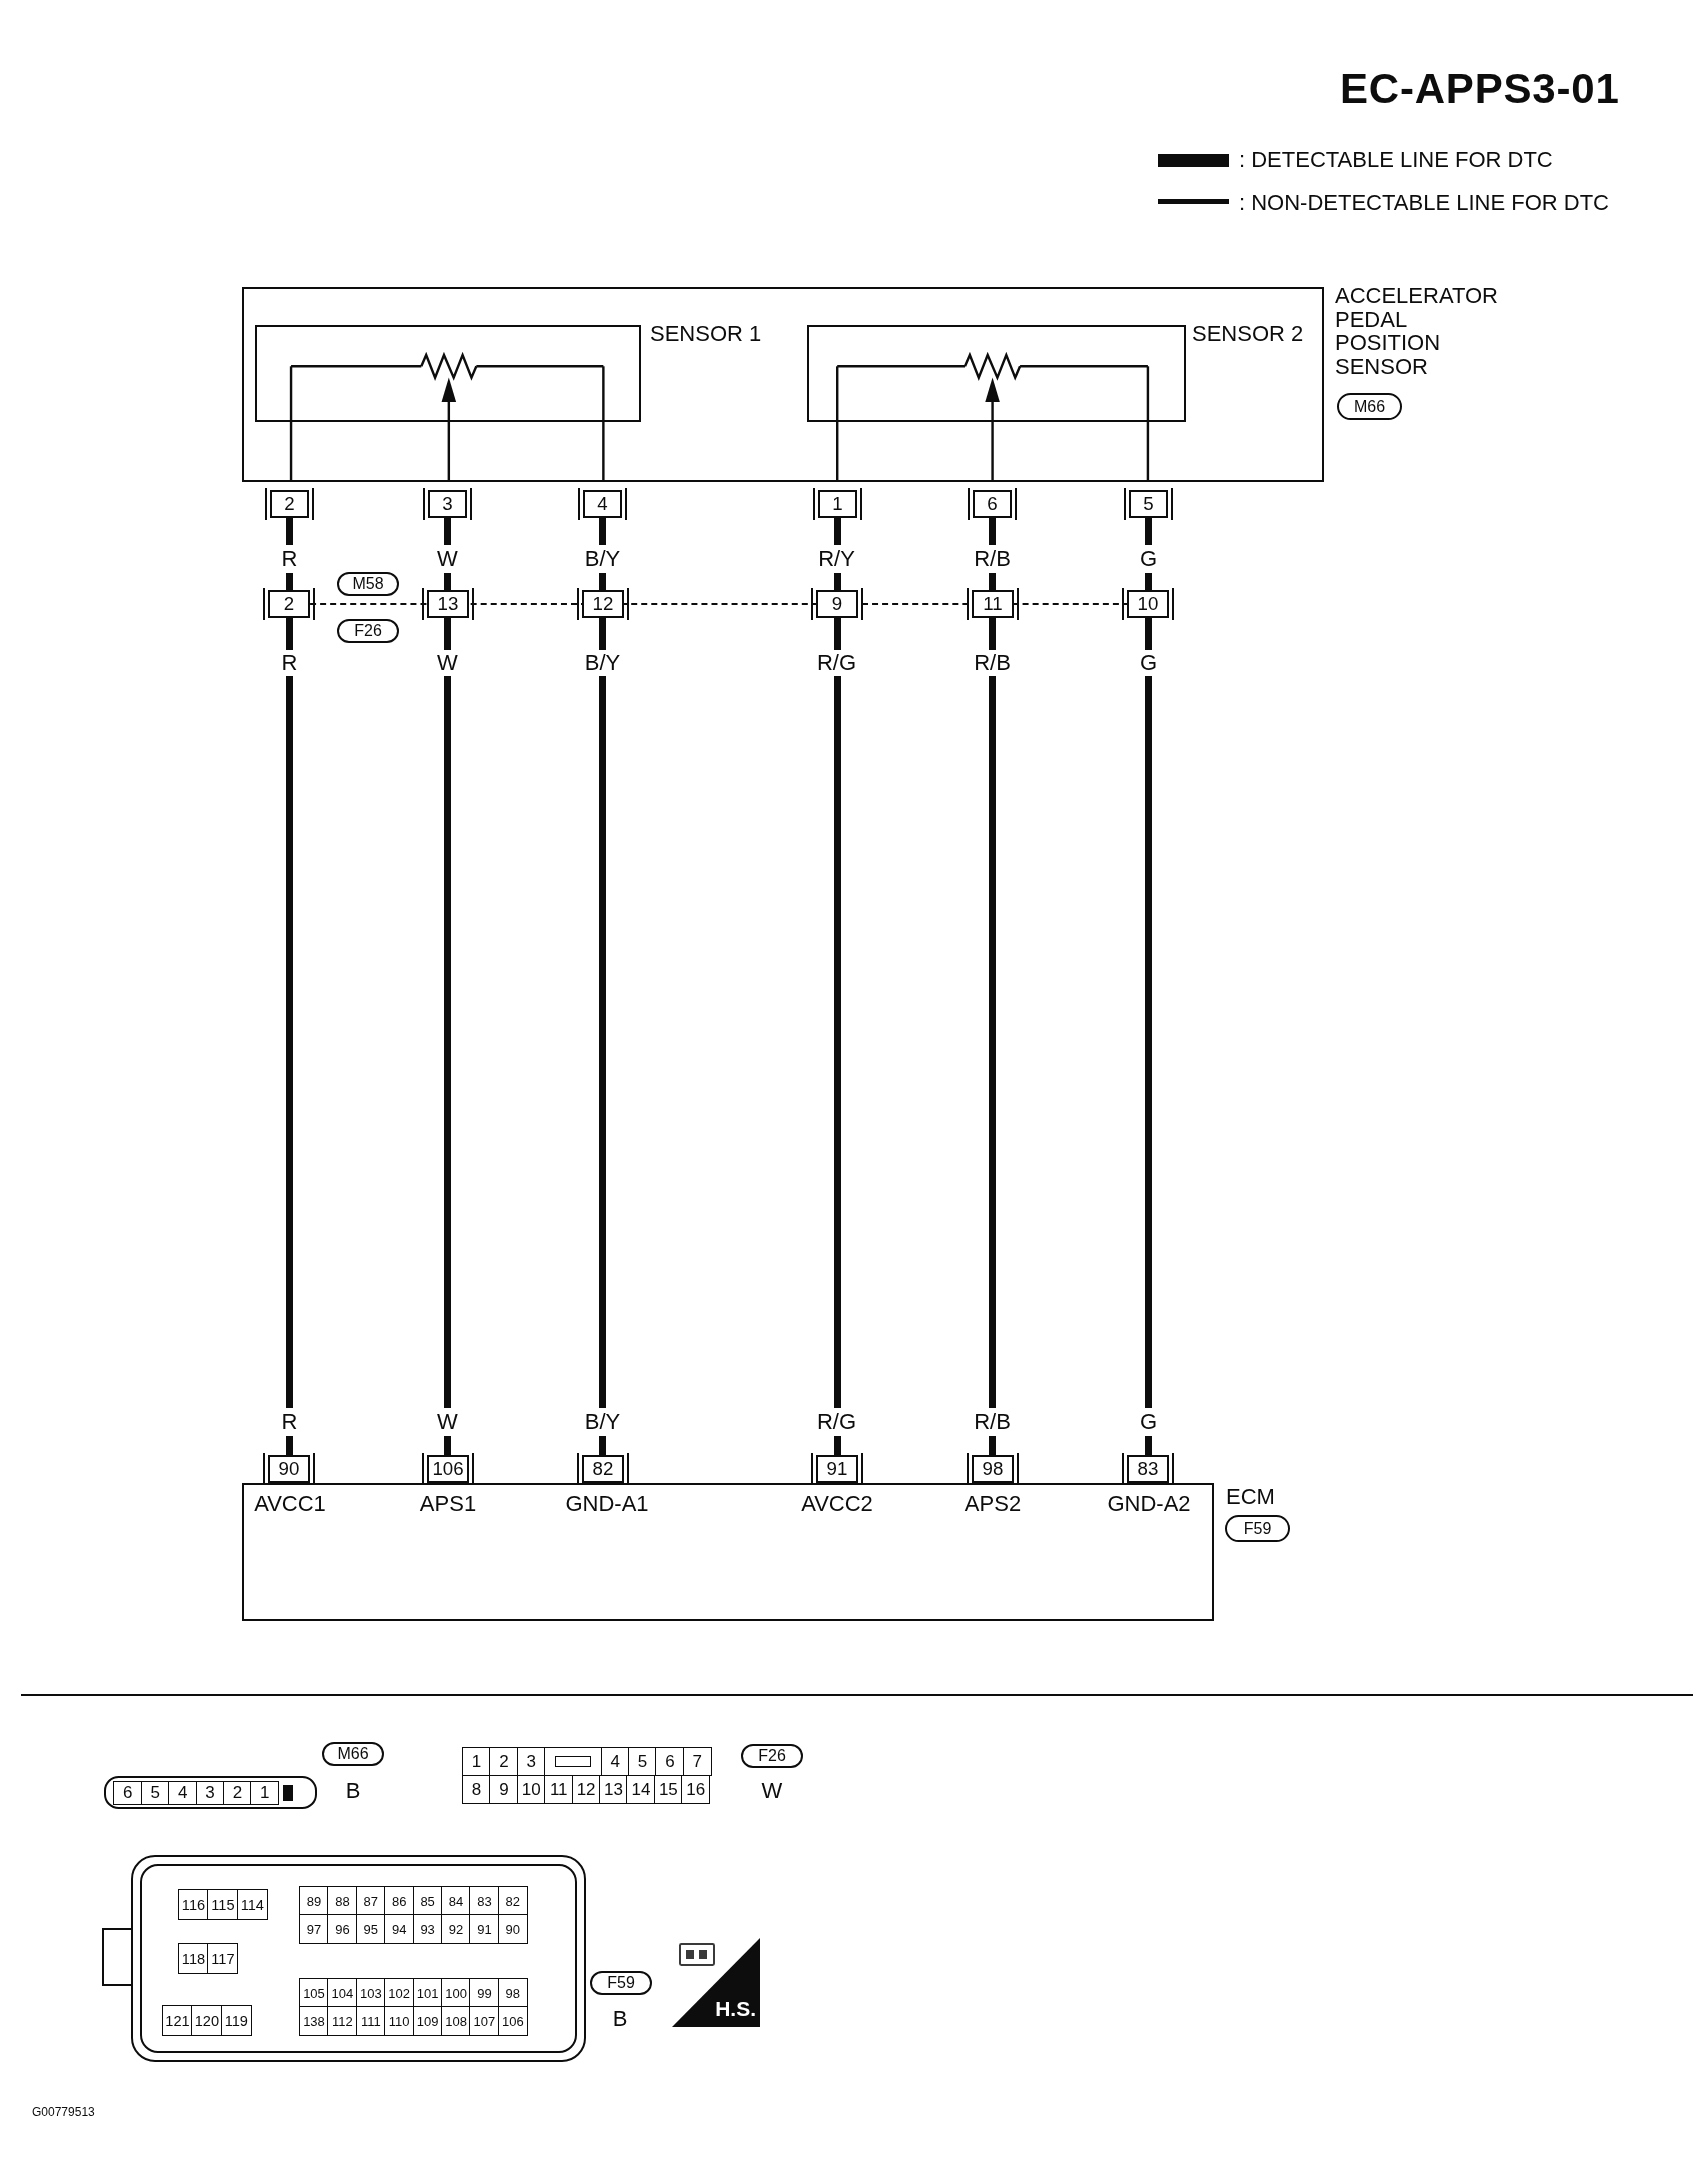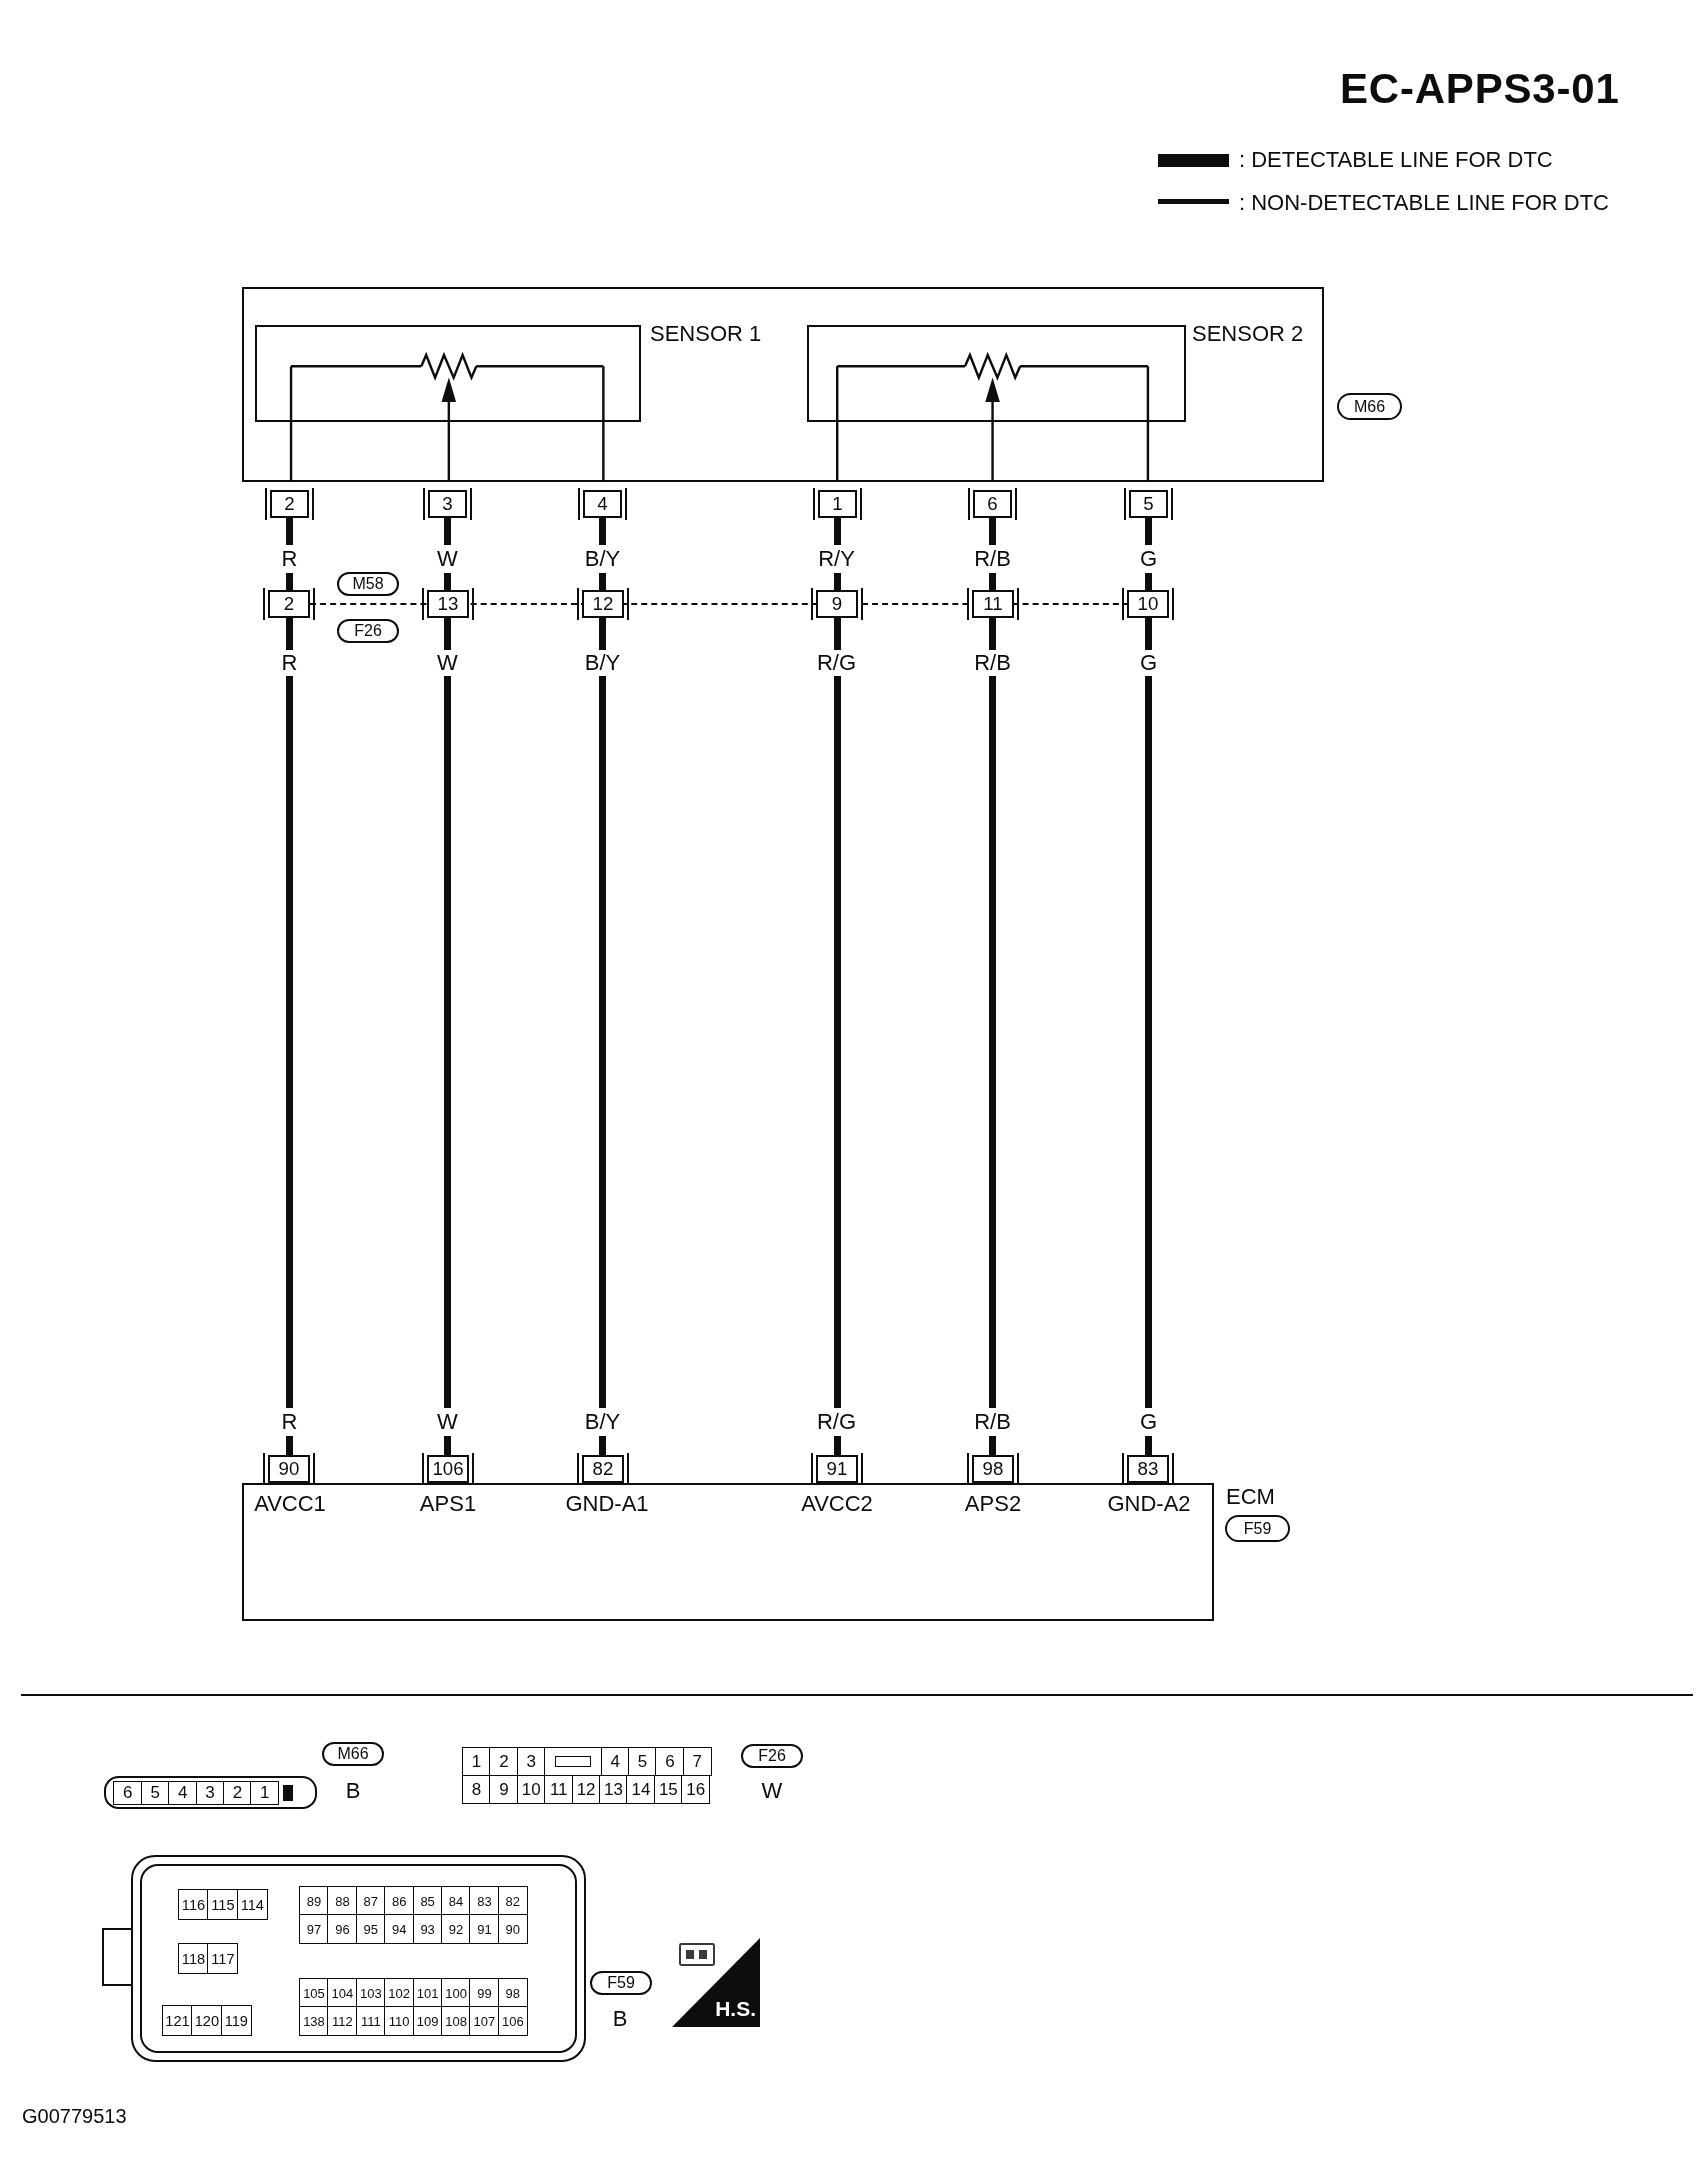--- a/index.html
+++ b/index.html
@@ -43,40 +43,44 @@
   .cells-row .cell + .cell, .cells-row .slotcell + .cell, .cells-row .cell + .slotcell { margin-left:-1.6px; }
   .stack .cells-row + .cells-row { margin-top:-1.6px; }
   .cell-s { width:29px; height:29px; }
   .cell-m66 { width:29px; height:24px; }
   .cell-f59a { width:31px; height:31px; font-size:14.6px; }
   .cell-f59 { width:30px; height:30px; font-size:13px; }
   .slotcell { border:1.6px solid #0d0d0d; background:#fff; width:58px; height:29px;
     display:flex; align-items:center; justify-content:center; flex:none; }
   .keyway { width:36px; height:11.4px; border:1.6px solid #0d0d0d; background:#fff; }
   .smalltext { position:absolute; font-size:22px; width:32px; text-align:center; }
-  .figid { position:absolute; left:22px; top:2105px; font-size:20px; }
+  .figid { position:absolute; left:32px; top:2105px; font-size:12px; }
   svg { position:absolute; }
 </style>
 </head>
 <body>
 
 <div class="page">
 
   <div class="title">EC-APPS3-01</div>
 
   <div class="bar" style="left:1158px;top:154px;width:71px;height:13px;"></div>
   <div class="legend-text" style="left:1239px;top:148px;">: DETECTABLE LINE FOR DTC</div>
   <div class="bar" style="left:1158px;top:199px;width:71px;height:4.9px;"></div>
   <div class="legend-text" style="left:1239px;top:191px;">: NON-DETECTABLE LINE FOR DTC</div>
 
   <div class="box" style="left:242px;top:287px;width:1082px;height:195px;"></div>
   <div class="box2" style="left:255px;top:325px;width:386px;height:97px;"></div>
   <div class="box2" style="left:807px;top:325px;width:379px;height:97px;"></div>
   <div class="slabel" style="left:650px;top:321px;">SENSOR 1</div>
   <div class="slabel" style="left:1192px;top:321px;">SENSOR 2</div>
+  <div class="slabel" style="left:1335px;top:284px;line-height:23.5px;white-space:pre-line;">ACCELERATOR
+PEDAL
+POSITION
+SENSOR</div>
   <div class="oval" style="left:1337px;top:393px;width:65px;height:27px;">M66</div>
 
   <svg style="left:242px;top:287px;" width="1082" height="195" viewBox="0 0 1334 241">
     <g stroke="#0d0d0d" stroke-width="3" fill="none">
 
       <line x1="59" y1="98" x2="220" y2="98"></line>
       <polyline points="220,98 226,84 237,112 248,84 260,112 271,84 282,112 288,98"></polyline>
       <line x1="288" y1="98" x2="445" y2="98"></line>
       <line x1="59" y1="98" x2="59" y2="241"></line>
       <line x1="445" y1="98" x2="445" y2="241"></line>

